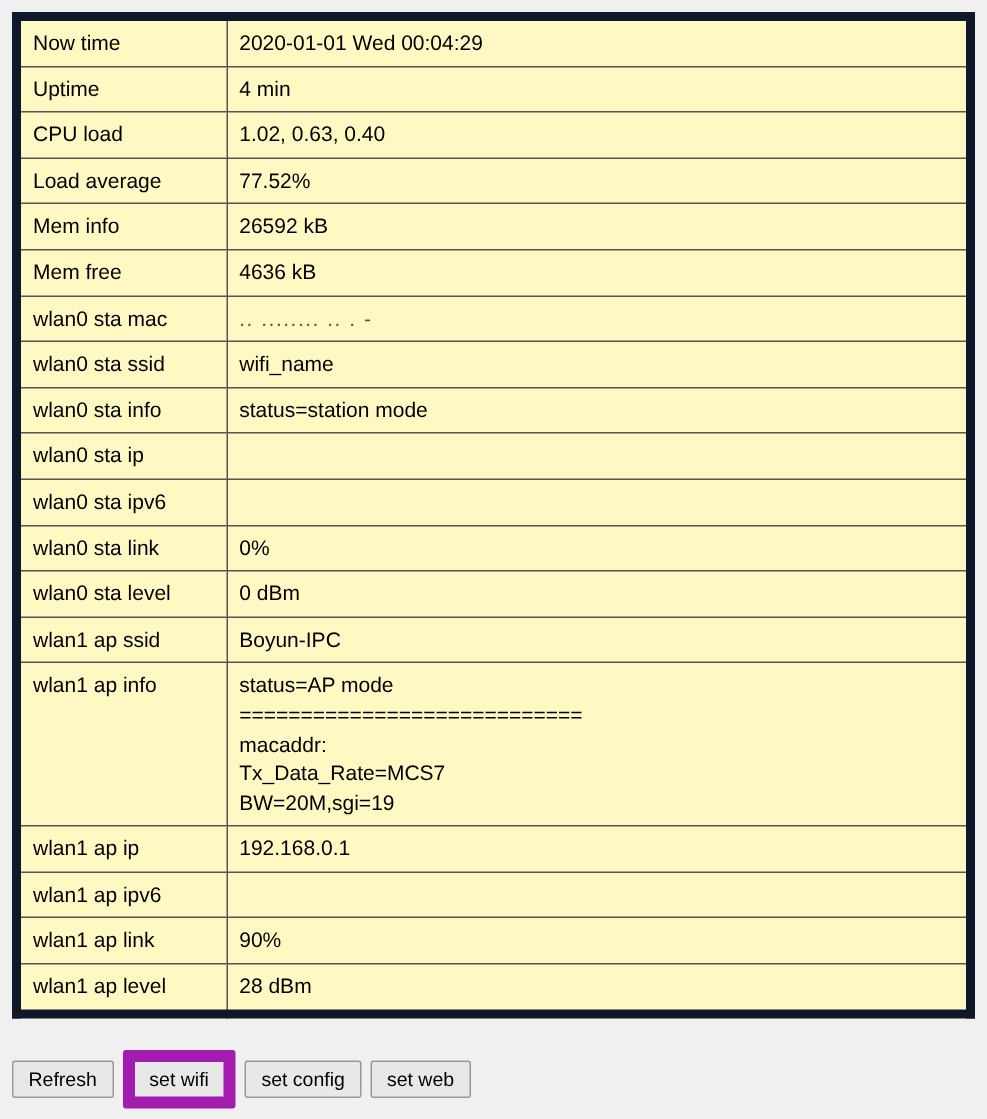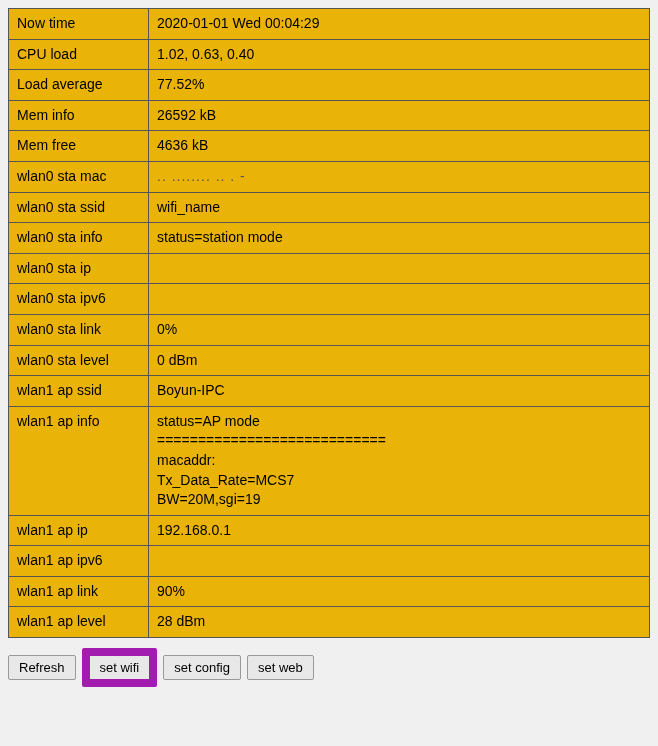--- a/index.html
+++ b/index.html
@@ -10,43 +10,43 @@
       width: 658px;
       min-height: 746px;
       display: flex;
       flex-direction: column;
       align-items: flex-start;
       padding: 8px;
     }
     .table-container {
       width: 100%;
       border-collapse: collapse;
-      border: 1px solid #0f172a;
-      background: #eab308;
+      border: 6px solid #0f172a;
+      background: #fef9c3;
     }
     .table-container td {
       border: 1px solid #555;
       padding: 5px 8px;
       vertical-align: top;
       line-height: 1.4;
     }
     .table-container td:first-child {
       white-space: nowrap;
       width: 140px;
       font-weight: normal;
     }
     .table-container td:last-child {
       word-break: break-word;
       margin-left: 28px;
     }
     .button-row {
       display: flex;
       flex-direction: row;
       gap: 6px;
-      margin-top: 10px;
+      margin-top: 21px;
       align-items: center;
     }
     .btn {
       padding: 4px 10px;
       font-size: 13px;
       background: #e8e8e8;
       border: 1px solid #999;
       cursor: pointer;
       border-radius: 2px;
     }
@@ -62,20 +62,24 @@
     }
   </style>
 </head>
 <body>
 
 <table class="table-container">
   <tbody id="table-body">
       <tr>
         <td>Now time</td>
         <td>2020-01-01 Wed 00:04:29</td>
+      </tr>
+      <tr>
+        <td>Uptime</td>
+        <td>4 min</td>
       </tr>
       <tr>
         <td>CPU load</td>
         <td>1.02, 0.63, 0.40</td>
       </tr>
       <tr>
         <td>Load average</td>
         <td>77.52%</td>
       </tr>
       <tr>

